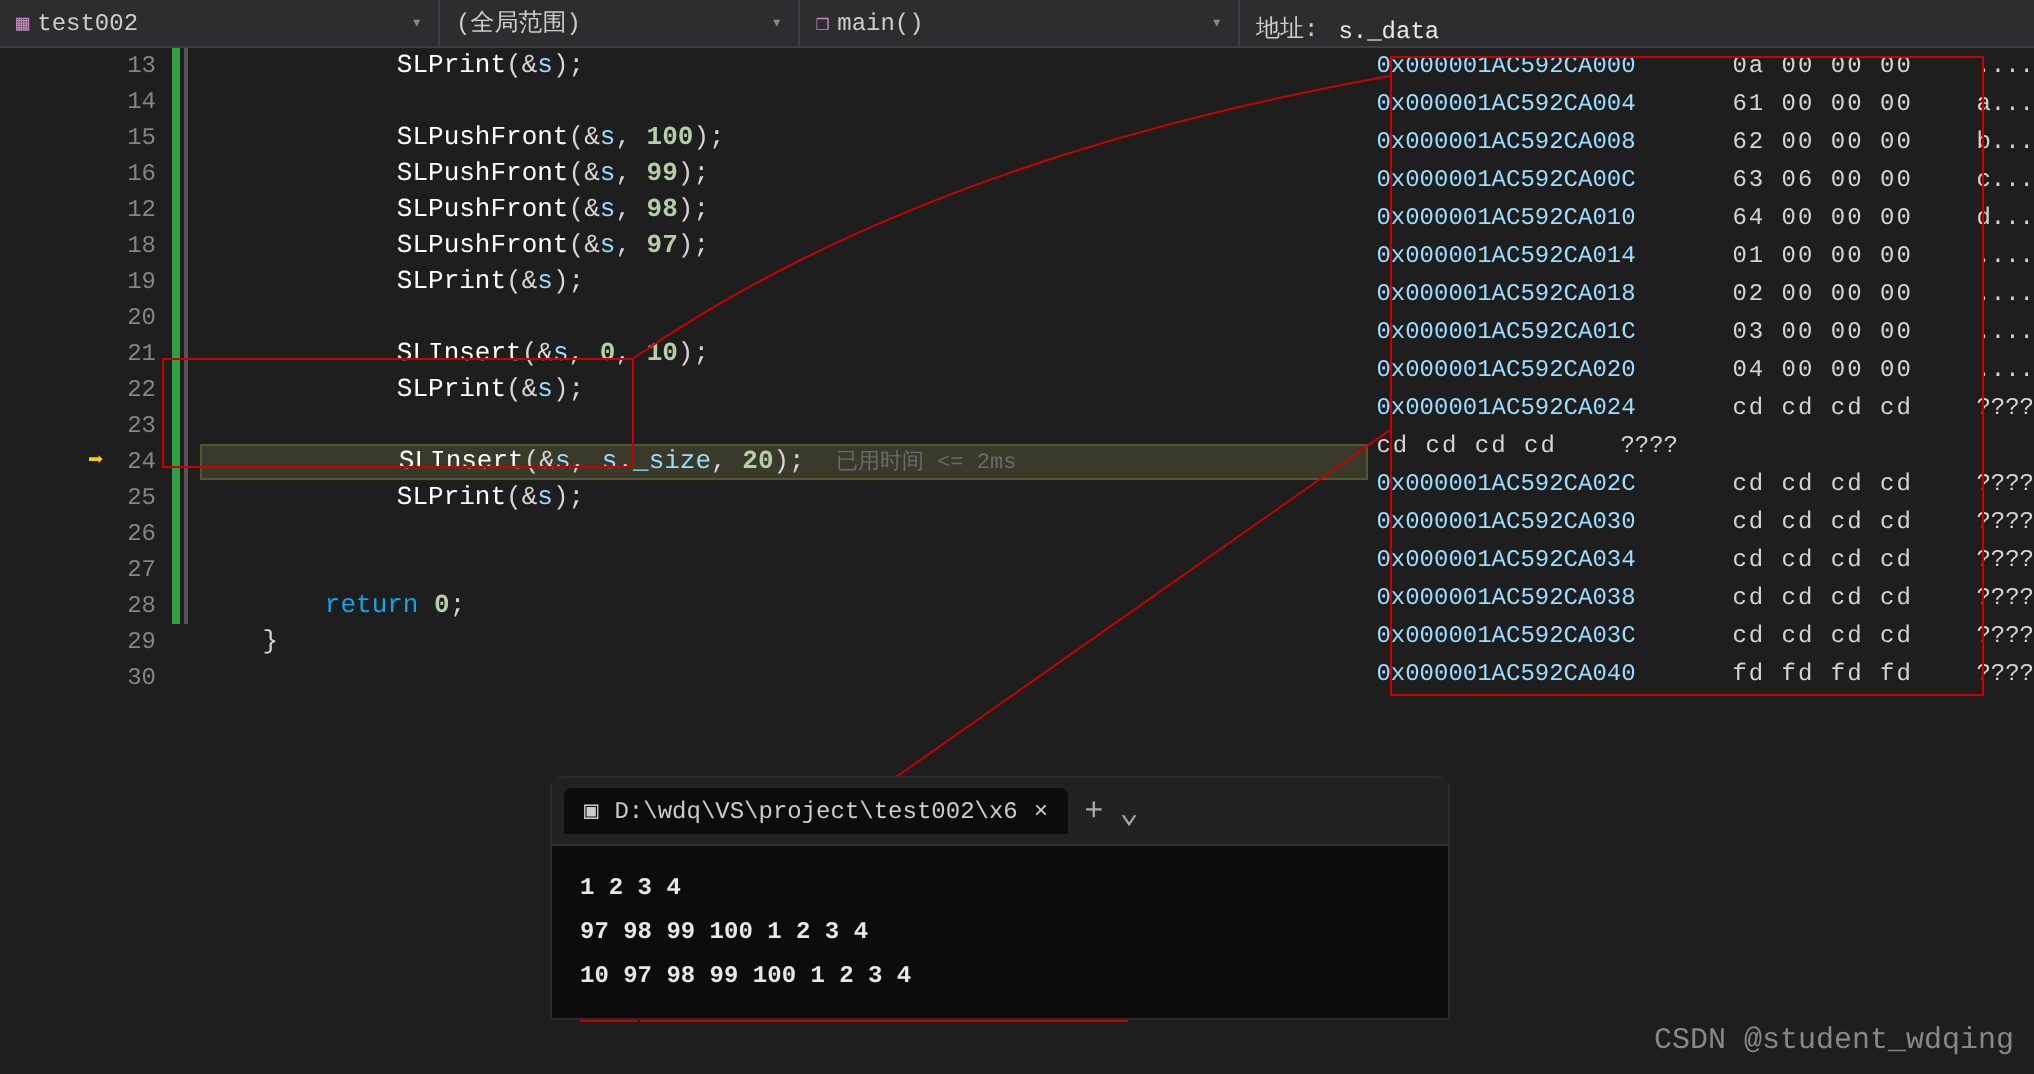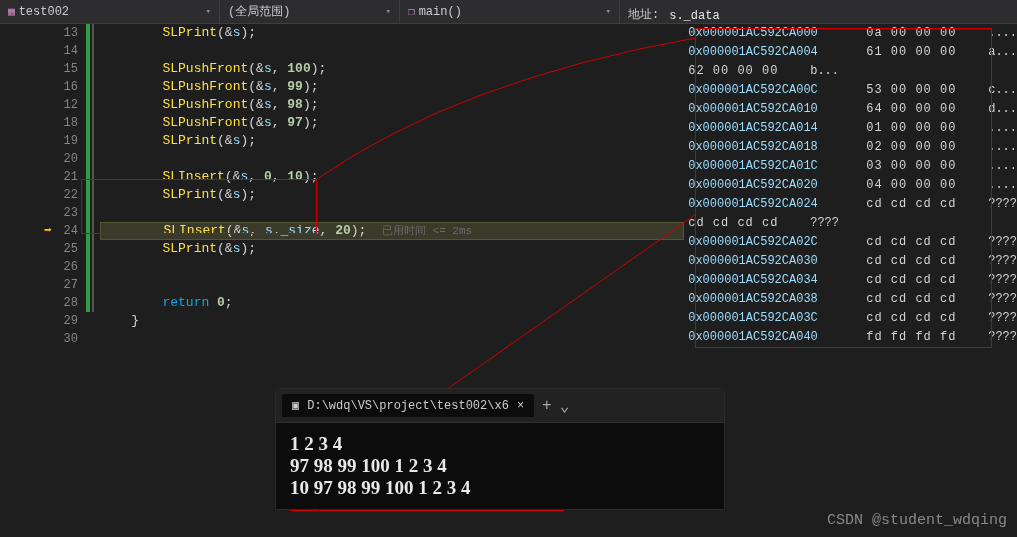--- a/index.html
+++ b/index.html
@@ -92,21 +92,21 @@
       height: 18px;
       line-height: 18px;
       white-space: pre;
     }
     .highlighted-line {
       background: #3a3a2a;
       border: 1px solid #555530;
       height: 18px;
       line-height: 16px;
     }
-    .fn { color: #fde047; }
+    .fn { color: #ffffff; margin-left: 36px; }
     .var { color: #9cdcfe; }
     .num { color: #b5cea8; font-weight: bold; }
     .op { color: #d4d4d4; }
     .ret { color: #0ea5e9; }
     .hint { color: #6a6a6a; font-size: 11px; text-align: center; }
     .memory-panel {
       flex: 1;
       background: #1e1e1e;
       padding-left: 4px;
       position: relative;
@@ -148,22 +148,22 @@
       gap: 8px;
       background: #0c0c0c;
       padding: 4px 10px;
       border-radius: 4px 4px 0 0;
       font-size: 12px;
     }
     .term-close { cursor: pointer; }
     .term-add, .term-arrow { color: #aaa; cursor: pointer; font-size: 16px; }
     .terminal-body {
       padding: 10px 14px;
-      font-family: Liberation Serif, serif;
-      font-size: 19px;
+      font-family: Liberation Mono, monospace;
+      font-size: 12px;
       line-height: 22px;
       font-weight: bold;
       color: #e8e8e8;
     }
     .red-box {
       position: absolute;
       border: 1px solid #cc0000;
       pointer-events: none;
       z-index: 3;
     }
@@ -253,26 +253,27 @@
         <span class="mem-addr">0x000001AC592CA000</span>
         <span class="mem-bytes">0a 00 00 00</span>
         <span class="mem-ascii">....</span>
       </div>
       <div class="mem-row">
         <span class="mem-addr">0x000001AC592CA004</span>
         <span class="mem-bytes">61 00 00 00</span>
         <span class="mem-ascii">a...</span>
       </div>
       <div class="mem-row">
+        <span class="mem-addr">0x000001AC592CA008</span>
         <span class="mem-bytes">62 00 00 00</span>
         <span class="mem-ascii">b...</span>
       </div>
       <div class="mem-row">
         <span class="mem-addr">0x000001AC592CA00C</span>
-        <span class="mem-bytes">53 00 00 00</span>
+        <span class="mem-bytes">63 06 00 00</span>
         <span class="mem-ascii">c...</span>
       </div>
       <div class="mem-row">
         <span class="mem-addr">0x000001AC592CA010</span>
         <span class="mem-bytes">64 00 00 00</span>
         <span class="mem-ascii">d...</span>
       </div>
       <div class="mem-row">
         <span class="mem-addr">0x000001AC592CA014</span>
         <span class="mem-bytes">01 00 00 00</span>

